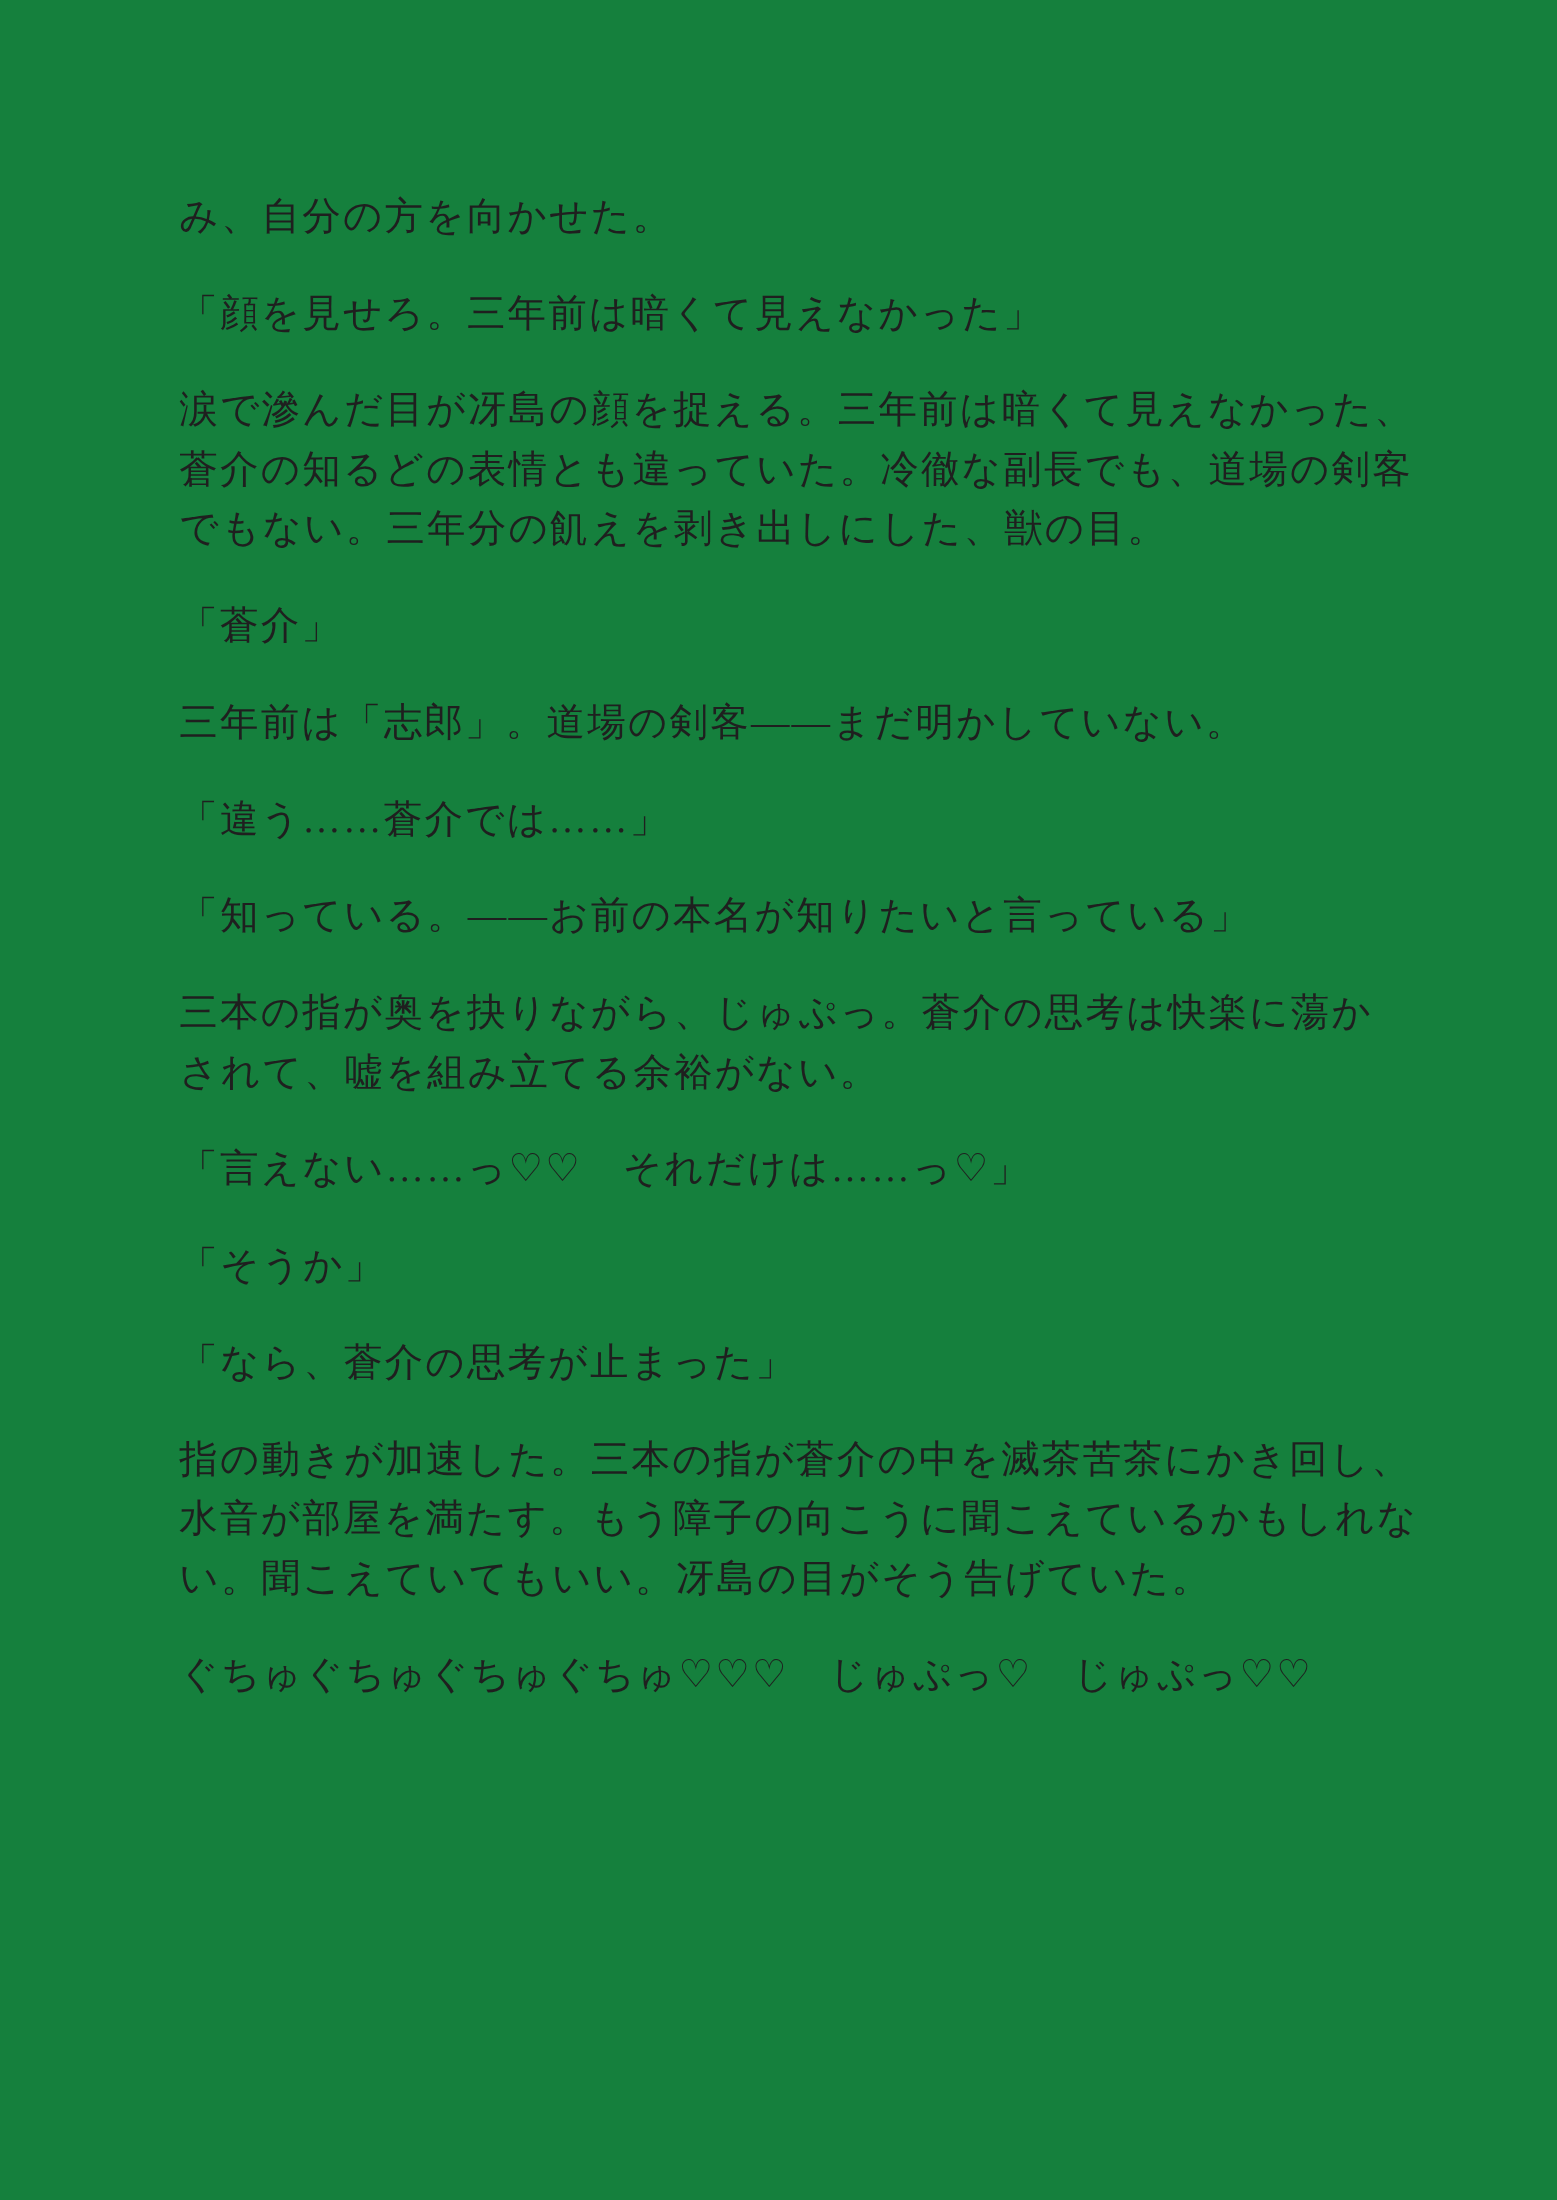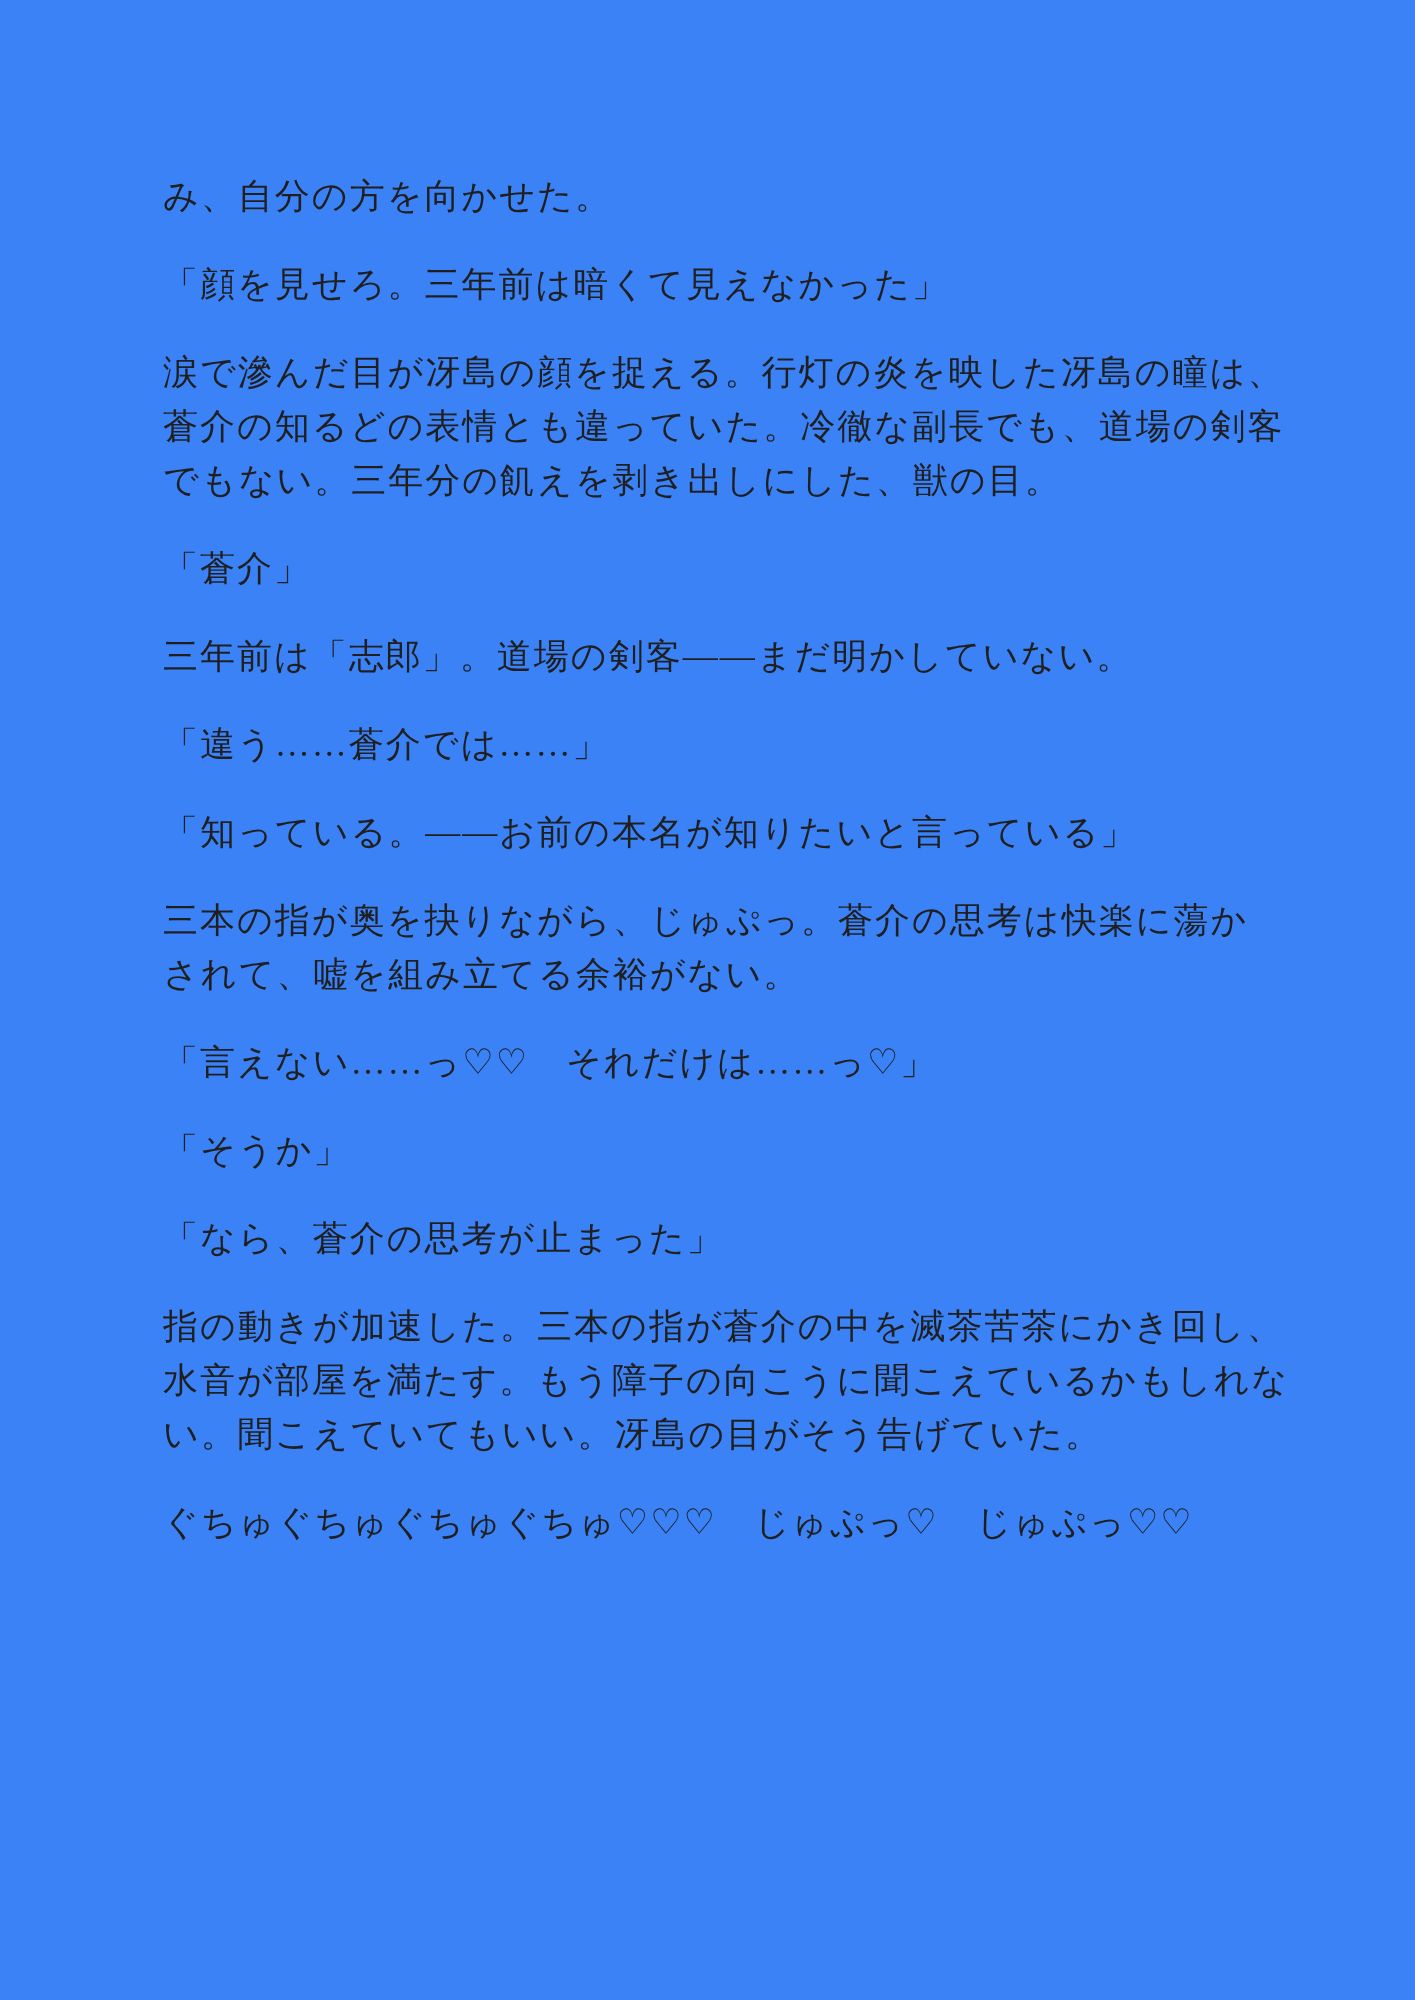--- a/index.html
+++ b/index.html
@@ -10,21 +10,21 @@
   body {
     width: 1415px;
     height: 2000px;
     overflow: hidden;
   }
   .page {
     box-sizing: border-box;
     width: 1415px;
     height: 2000px;
     padding: 170px 140px 0 163px;
-    background: #3b82f6;
+    background: #15803d;
     color: #1f1f1f;
     font-family: "Liberation Serif", "DejaVu Serif", serif;
     font-size: 35px;
     letter-spacing: 2px;
   }
   .para {
     margin: 0 0 34px 0;
     padding: 0;
   }
   .line {
@@ -40,21 +40,21 @@
 
   <p class="para">
     <span class="line">み、自分の方を向かせた。</span>
   </p>
 
   <p class="para">
     <span class="line">「顔を見せろ。三年前は暗くて見えなかった」</span>
   </p>
 
   <p class="para">
-    <span class="line" style="display:block">涙で滲んだ目が冴島の顔を捉える。行灯の炎を映した冴島の瞳は、</span>
+    <span class="line" style="display:block">涙で滲んだ目が冴島の顔を捉える。三年前は暗くて見えなかった、</span>
     <span class="line" style="display:block">蒼介の知るどの表情とも違っていた。冷徹な副長でも、道場の剣客</span>
     <span class="line" style="display:block">でもない。三年分の飢えを剥き出しにした、獣の目。</span>
   </p>
 
   <p class="para">
     <span class="line">「蒼介」</span>
   </p>
 
   <p class="para">
     <span class="line" style="display:block">三年前は「志郎」。道場の剣客――まだ明かしていない。</span>

